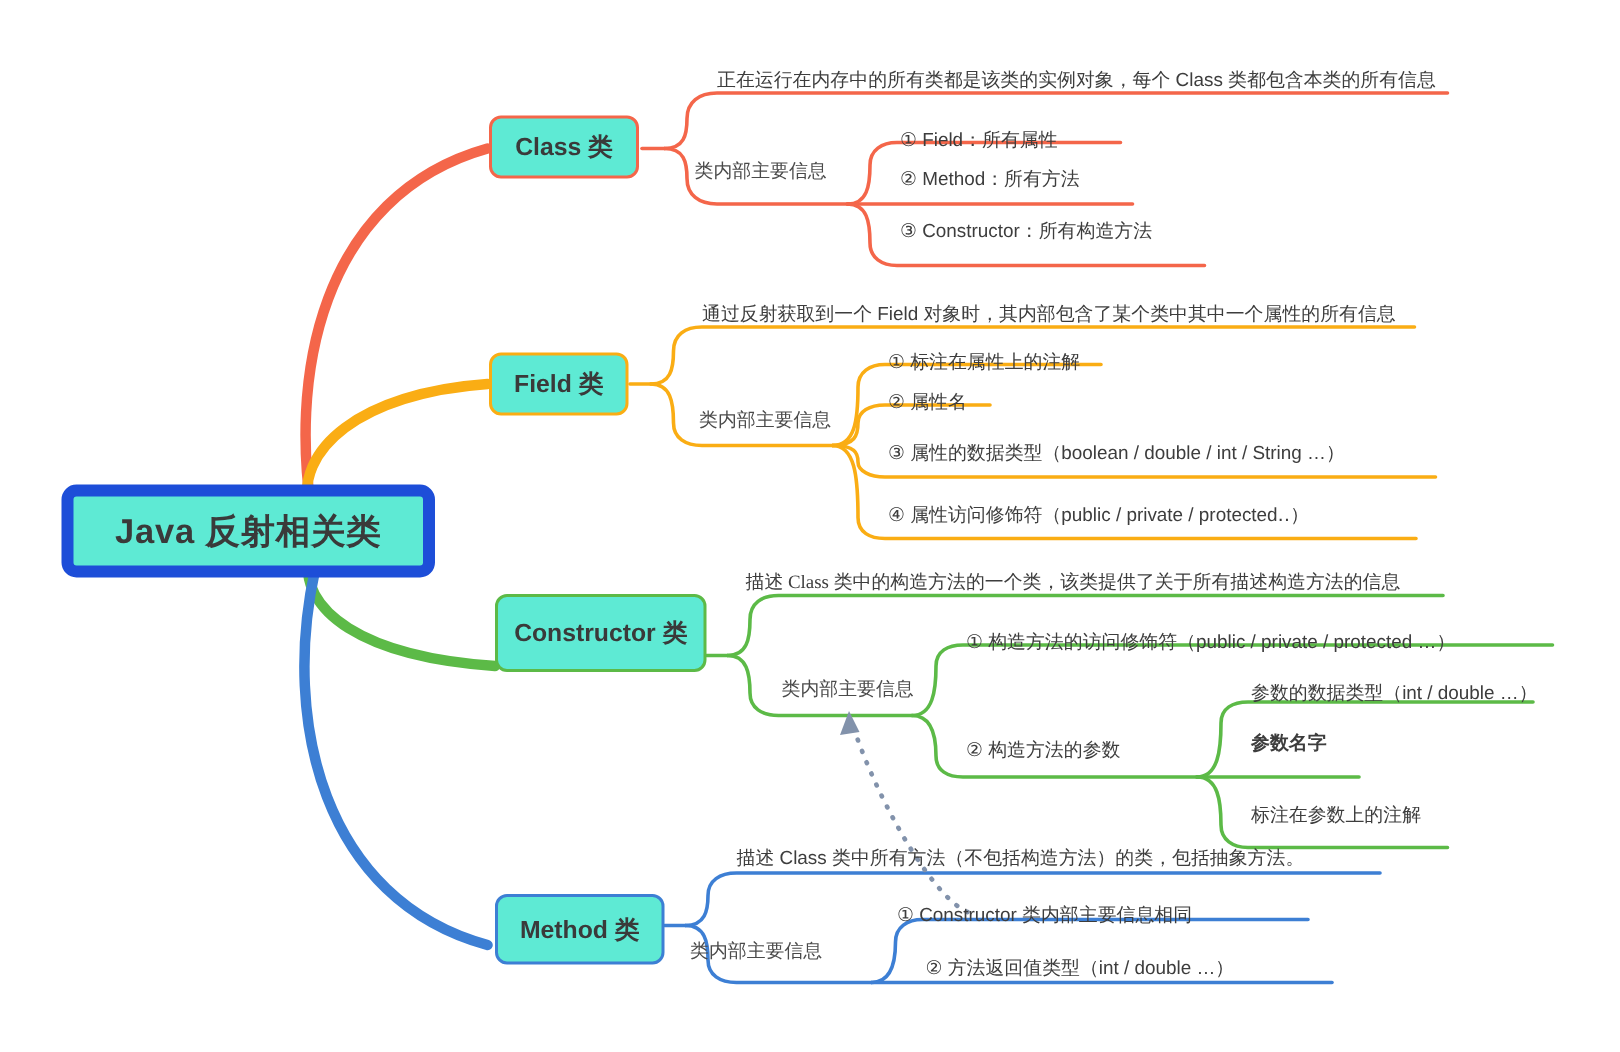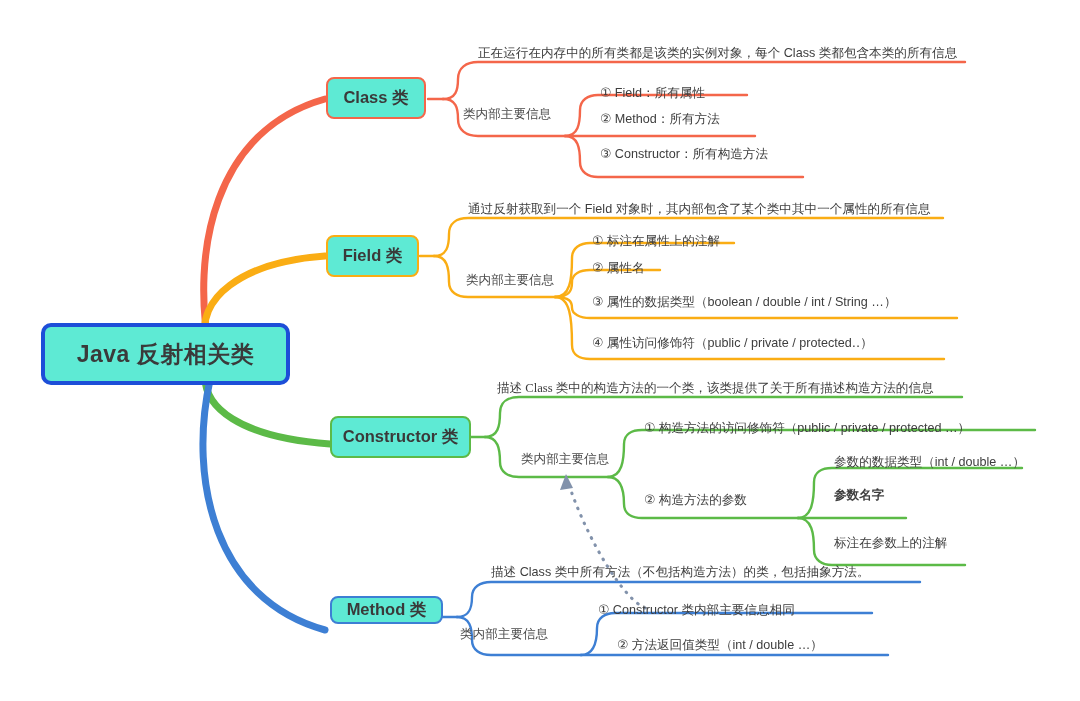--- a/index.html
+++ b/index.html
@@ -26,21 +26,21 @@
     box-sizing: border-box;
     background: #5eead4;
     border-radius: 8px;
     display: flex;
     align-items: center;
     justify-content: center;
     white-space: nowrap;
     color: #333333;
   }
   .root-node {
-    border: 4px solid #1d4ed8;
+    border: 8px solid #1d4ed8;
     border-radius: 10px;
     font-size: 23px;
     font-weight: bold;
     letter-spacing: 0.5px;
     color: #3a3a3a;
   }
   .branch-node {
     border-width: 2px;
     border-style: solid;
     font-size: 16.5px;
@@ -125,25 +125,25 @@
 </div>
 
 <div class="node-box branch-node" style="left:326px; top:77px; width:100px; height:42px; border-color:#f4664a;">
   <span>Class 类</span>
 </div>
 
 <div class="node-box branch-node" style="left:326px; top:235px; width:93px; height:42px; border-color:#faad14;">
   <span>Field 类</span>
 </div>
 
-<div class="node-box branch-node" style="left:330px; top:416px; width:141px; height:42px; border-color:#5cba47;">
+<div class="node-box branch-node" style="left:330px; top:396px; width:141px; height:52px; border-color:#5cba47;">
   <span>Constructor 类</span>
 </div>
 
-<div class="node-box branch-node" style="left:330px; top:596px; width:113px; height:28px; border-color:#3d7fd4;">
+<div class="node-box branch-node" style="left:330px; top:596px; width:113px; height:47px; border-color:#3d7fd4;">
   <span>Method 类</span>
 </div>
 
 <div class="leaf-text desc" style="left:478px; top:47px;">正在运行在内存中的所有类都是该类的实例对象，每个 Class 类都包含本类的所有信息</div>
 <div class="leaf-text mid" style="left:463px; top:108px;">类内部主要信息</div>
 <div class="leaf-text" style="left:600px; top:87px;">① Field：所有属性</div>
 <div class="leaf-text" style="left:600px; top:113px;">② Method：所有方法</div>
 <div class="leaf-text" style="left:600px; top:148px;">③ Constructor：所有构造方法</div>
 
 <div class="leaf-text desc" style="left:468px; top:203px;">通过反射获取到一个 Field 对象时，其内部包含了某个类中其中一个属性的所有信息</div>

